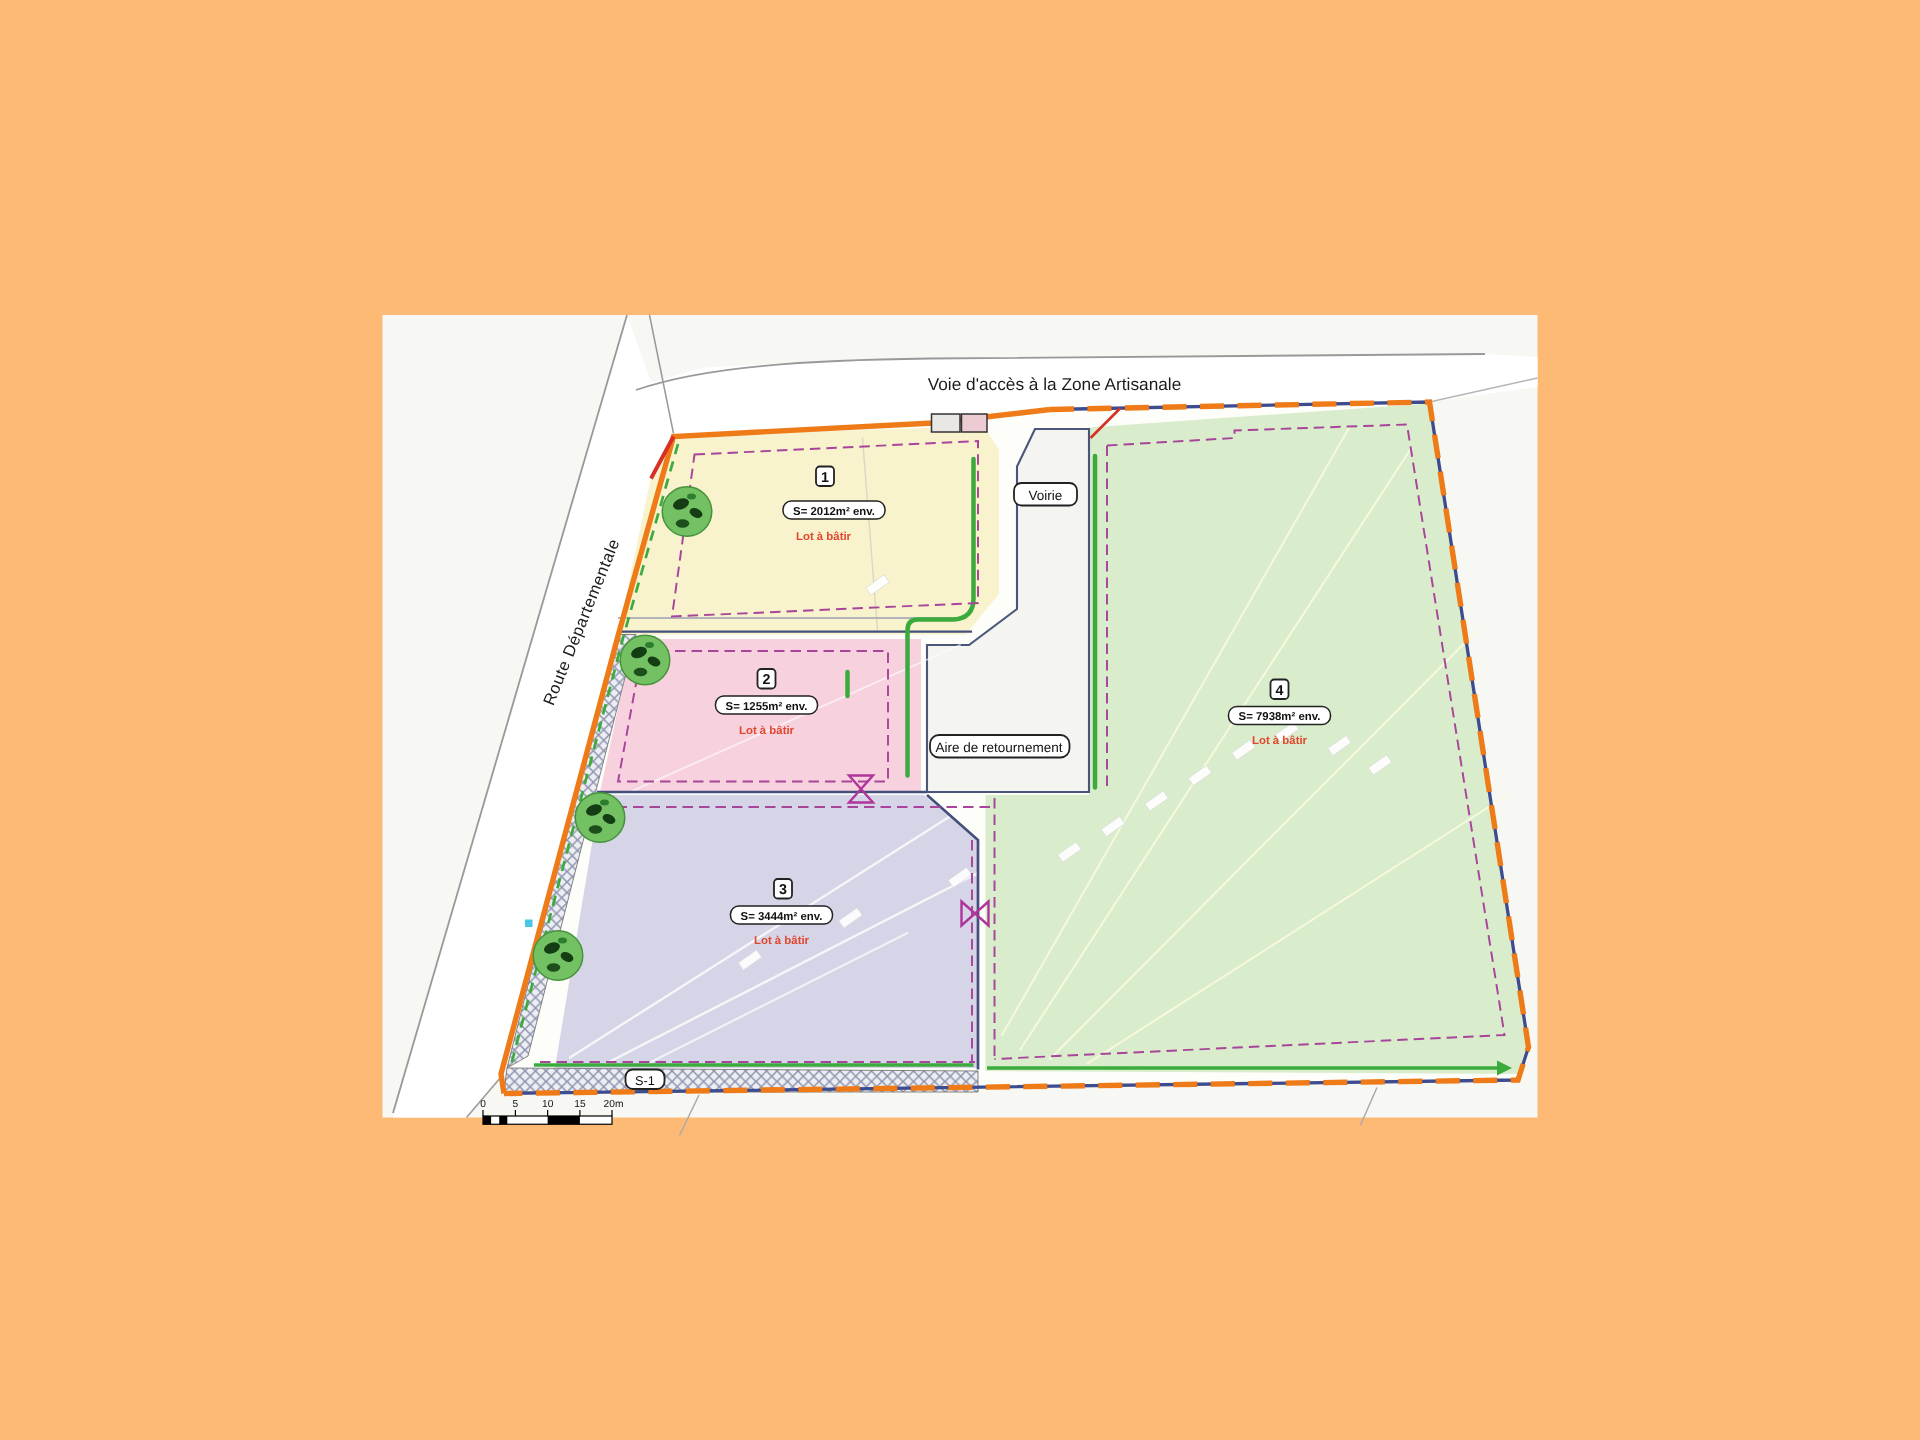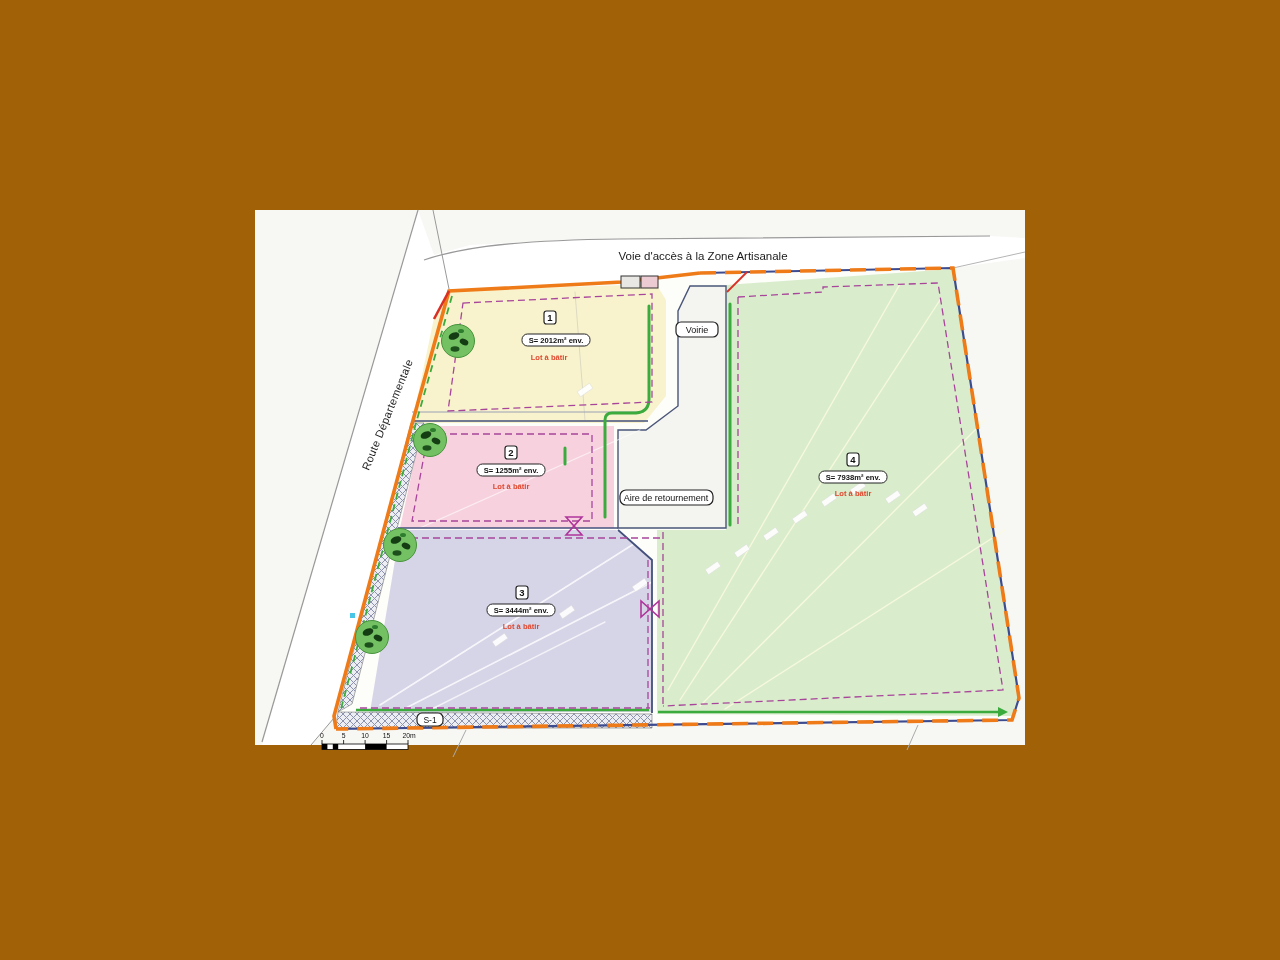--- a/index.html
+++ b/index.html
@@ -1,16 +1,16 @@
 <!DOCTYPE html>
 <html><head>
 <meta charset="utf-8">
 <style>
   html,body{margin:0;padding:0;background:#ffffff;}
-  .stage{position:relative;width:1280px;height:960px;background:#a16207;overflow:hidden;
+  .stage{position:relative;width:1280px;height:960px;background:#fdba74;overflow:hidden;
          font-family:"Liberation Sans", sans-serif;}
   svg text{font-family:"Liberation Sans", sans-serif;}
   .title-text{font-size:11.5px;fill:#1b1b1b;}
   .road-text{font-size:11px;fill:#1b1b1b;letter-spacing:.4px;}
   .box-label{font-size:9px;fill:#111;}
   .box-label-sm{font-size:8.5px;fill:#111;}
   .lot-num{font-size:9.5px;font-weight:bold;fill:#111;}
   .lot-area{font-size:7.6px;font-weight:bold;fill:#111;}
   .lot-status{font-size:7.6px;font-weight:bold;}
   .scale-num{font-size:6.8px;fill:#111;}

